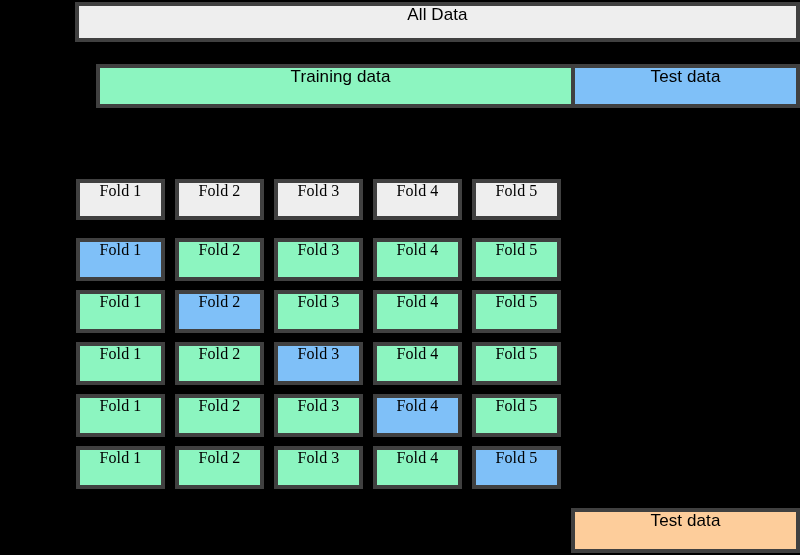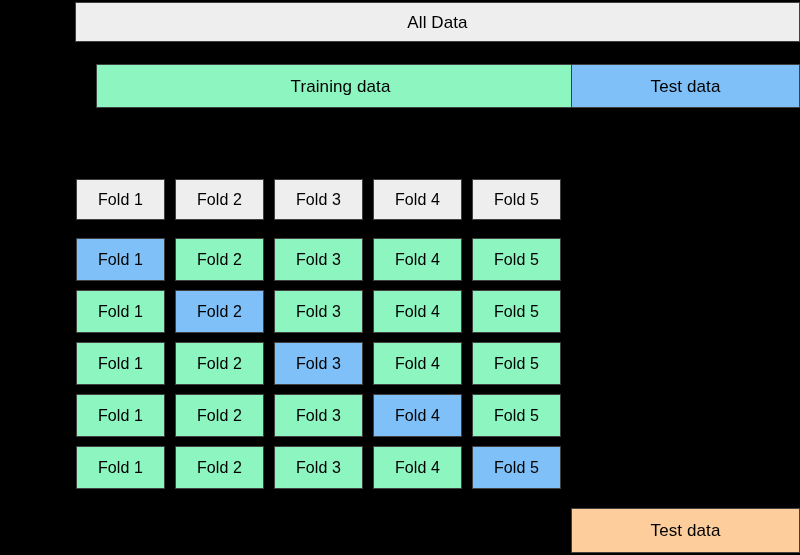--- a/index.html
+++ b/index.html
@@ -11,32 +11,33 @@
     position: relative;
     width: 800px;
     height: 555px;
     background: #000000;
     font-family: "Liberation Sans", sans-serif;
     overflow: hidden;
   }
   .box {
     position: absolute;
     box-sizing: border-box;
-    border: 1px solid #404040;
+    border: 4px solid #404040;
     display: flex;
-    align-items: center;
+    align-items: flex-start;
     justify-content: center;
     color: #000000;
     font-size: 17px;
     line-height: 1;
     white-space: nowrap;
     letter-spacing: 0.1px;
   }
   .fold-box {
     font-size: 16px;
+    font-family: Liberation Serif, serif;
   }
   .band {
     font-size: 17px;
   }
 </style>
 </head>
 <body>
 
 <div id="canvas">
 

